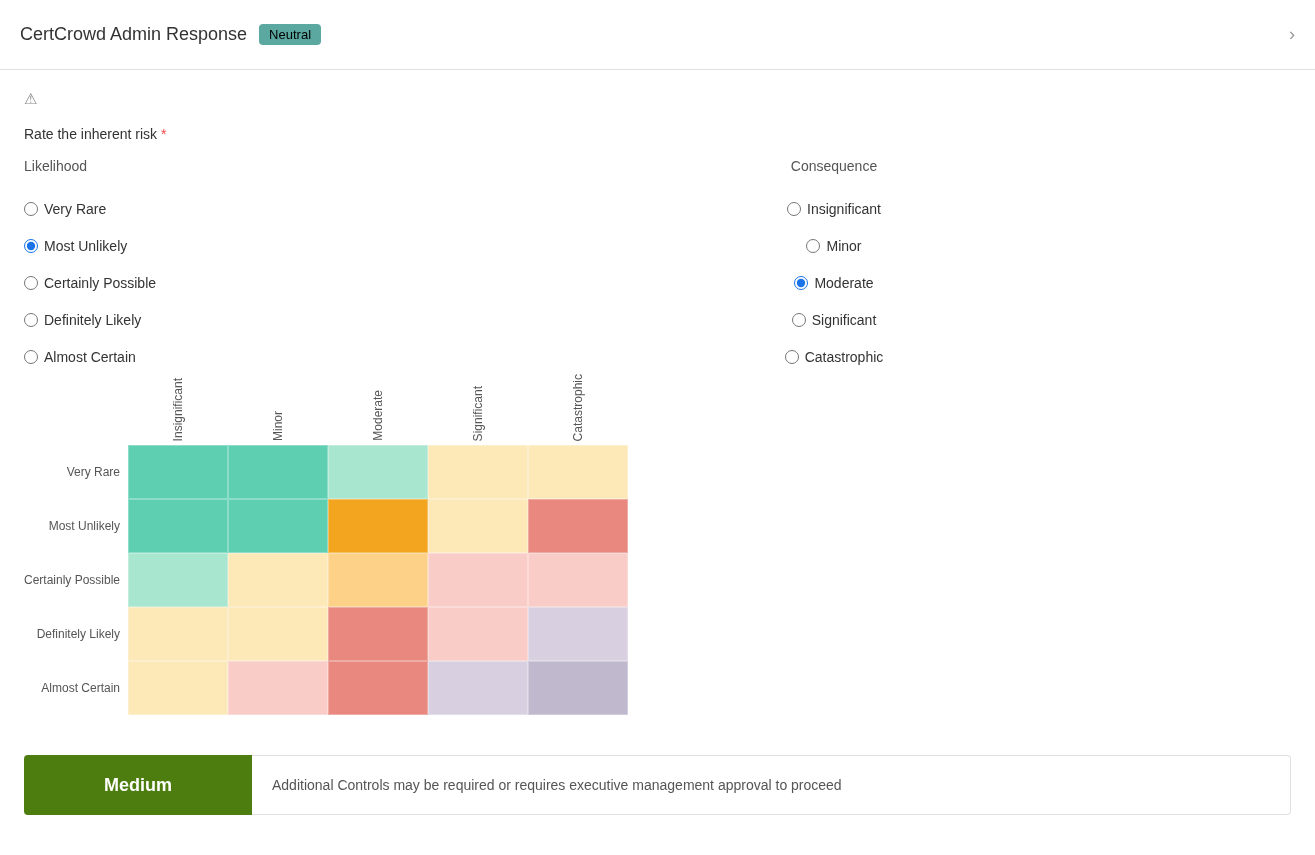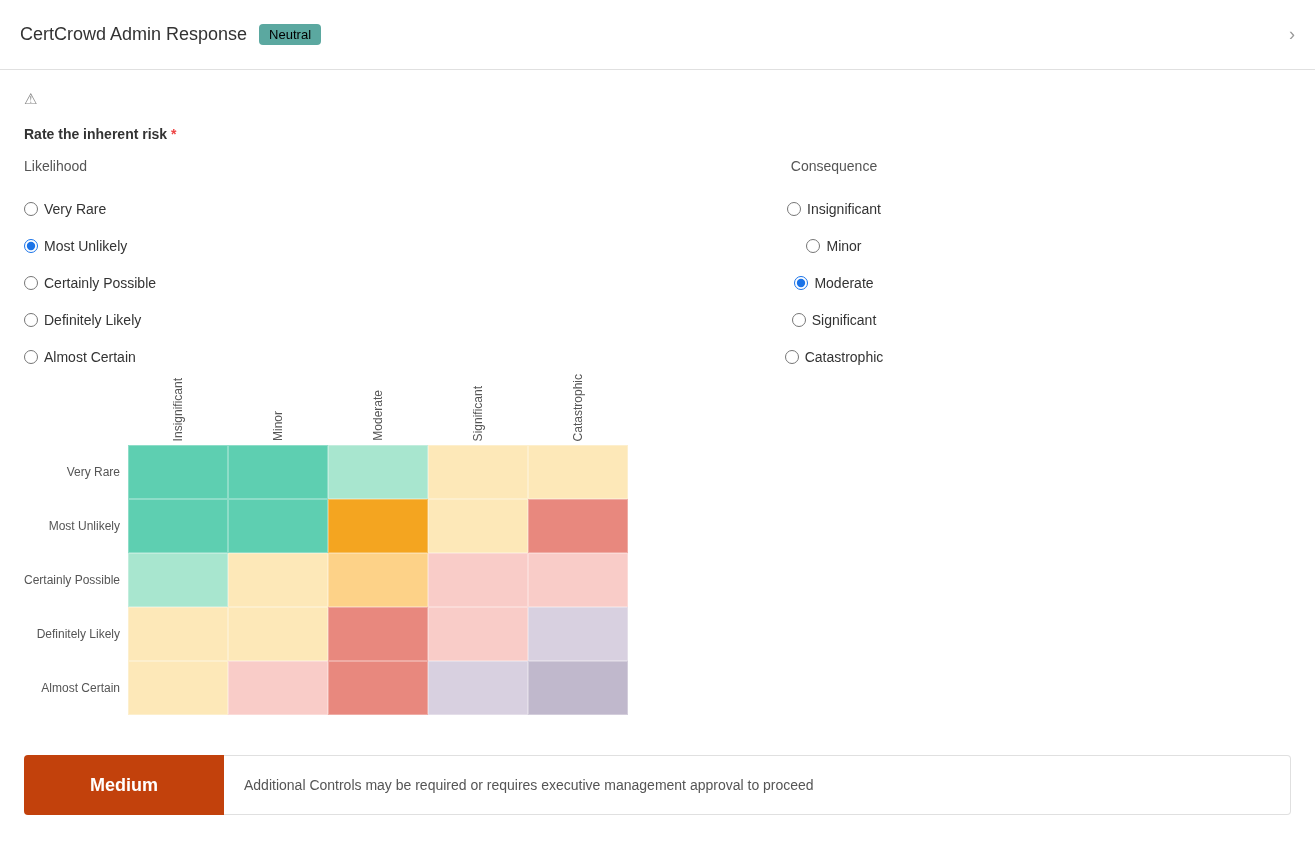--- a/index.html
+++ b/index.html
@@ -40,21 +40,21 @@
       margin-bottom: 18px;
       color: #555;
       font-size: 14px;
     }
     .warning-icon {
       color: #888;
       font-size: 15px;
     }
 
     .section-title {
-      font-weight: bold;
+      font-weight: normal;
       font-size: 14px;
       margin-bottom: 16px;
     }
     .required-star {
       color: #e44;
     }
 
     .risk-columns {
       display: flex;
       gap: 40px;
@@ -157,25 +157,25 @@
     .c-gray { background: #c0b8cc; }
 
     
     .result-panel {
       display: flex;
       align-items: stretch;
       margin-top: 40px;
       border: none;
     }
     .result-badge {
-      background: #c2410c;
+      background: #4d7c0f;
       color: #fff;
       font-size: 18px;
       font-weight: bold;
-      width: 200px;
+      width: 228px;
       min-height: 60px;
       display: flex;
       align-items: center;
       justify-content: center;
       border-radius: 4px 0 0 4px;
     }
     .result-description {
       background: #fff;
       border: 1px solid #e0e0e0;
       border-left: none;

